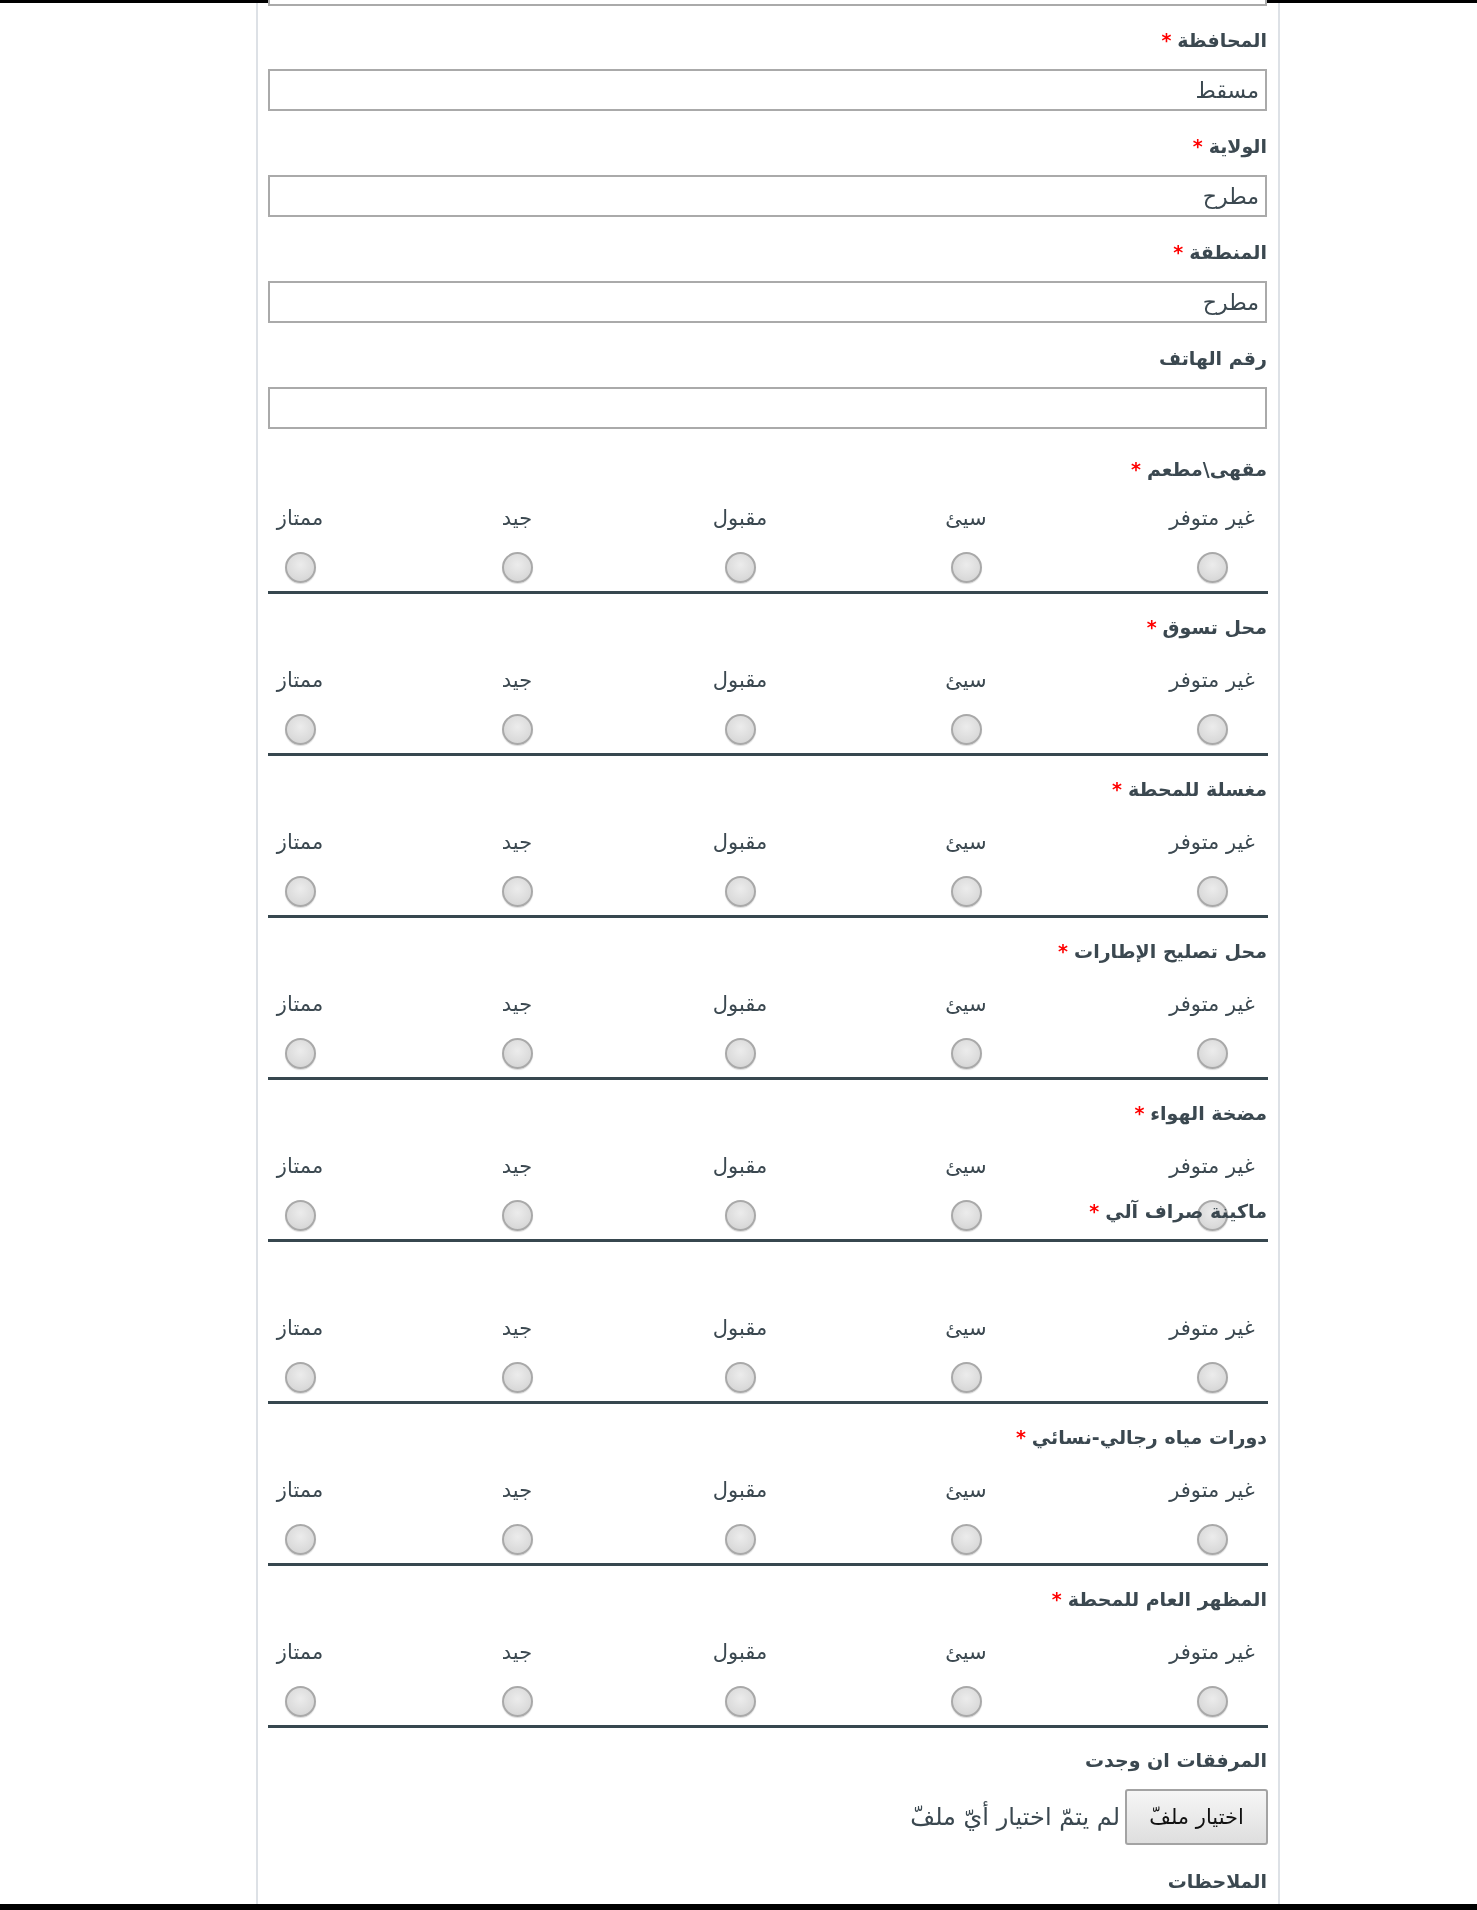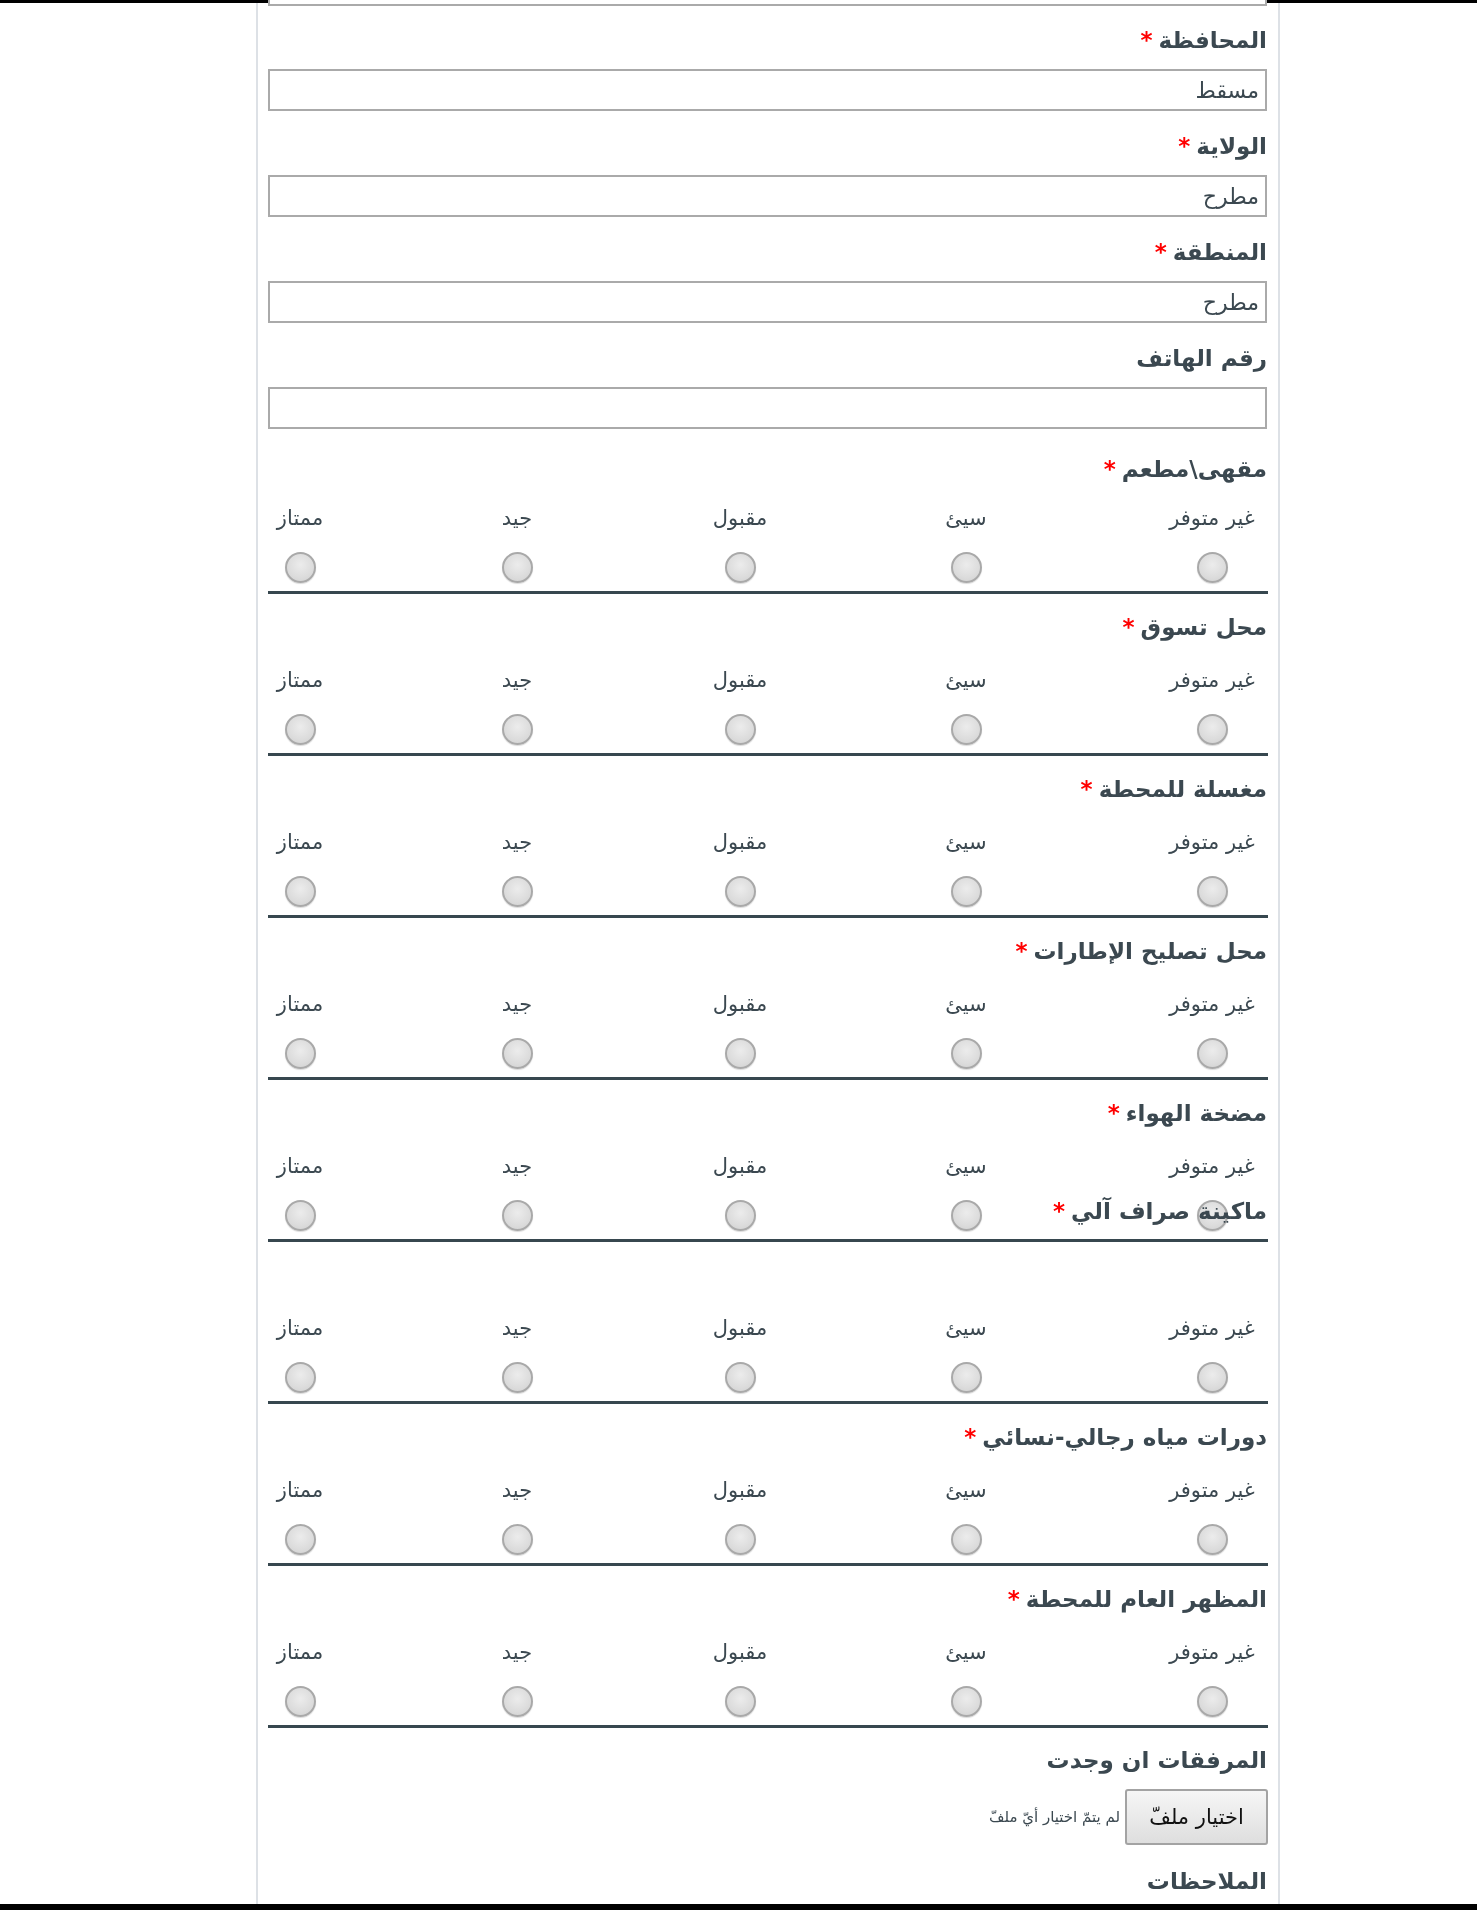--- a/index.html
+++ b/index.html
@@ -15,21 +15,21 @@
     position: absolute; left: 256px; top: 3px; width: 1024px; height: 1901px;
     border-left: 2px solid #dde1e6; border-right: 2px solid #dde1e6;
     background: #fff;
   }
   .prev-input {
     position: absolute; left: 268px; top: -40px; width: 999px; height: 46px;
     border: 2px solid #aaaaaa; background: #fff;
   }
   .field-label {
     position: absolute; right: 210px; height: 30px; line-height: 30px;
-    font-size: 23px; font-weight: bold; color: #3b4850; white-space: nowrap;
+    font-size: 19px; font-weight: bold; color: #3b4850; white-space: nowrap;
     direction: rtl; text-align: right;
   }
   .req { color: #ff0000; font-weight: bold; margin-right: 6px; }
   .text-input {
     position: absolute; left: 268px; width: 999px; height: 42px;
     border: 2px solid #aaaaaa; background: #fff;
     font-family: "DejaVu Sans", "Liberation Sans", sans-serif;
     font-size: 22px; color: #3b4850; padding: 0 6px;
     direction: rtl; text-align: right; outline: none;
   }
@@ -55,21 +55,21 @@
   .file-btn {
     position: absolute; left: 1125px; top: 1789px; width: 143px; height: 56px;
     border: 2px solid #a3a3a3; border-radius: 3px;
     background: linear-gradient(#f6f6f6, #dedede);
     font-family: "DejaVu Sans", "Liberation Sans", sans-serif;
     font-size: 21px; color: #111; text-align: center; line-height: 52px;
     cursor: pointer;
   }
   .file-status {
     position: absolute; right: 357px; top: 1799px; height: 36px; line-height: 36px;
-    font-size: 15px; color: #3b4850; white-space: nowrap; direction: rtl;
+    font-size: 24px; color: #3b4850; white-space: nowrap; direction: rtl;
   }
 </style>
 </head>
 <body>
 
 <div class="topbar"></div>
 
 <div class="container"></div>
 
 <div class="prev-input"></div>

